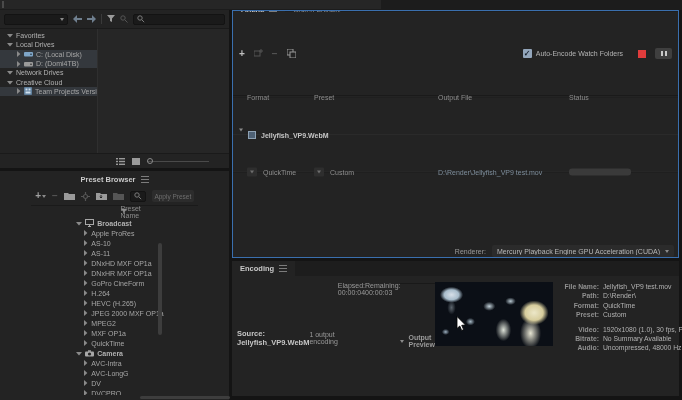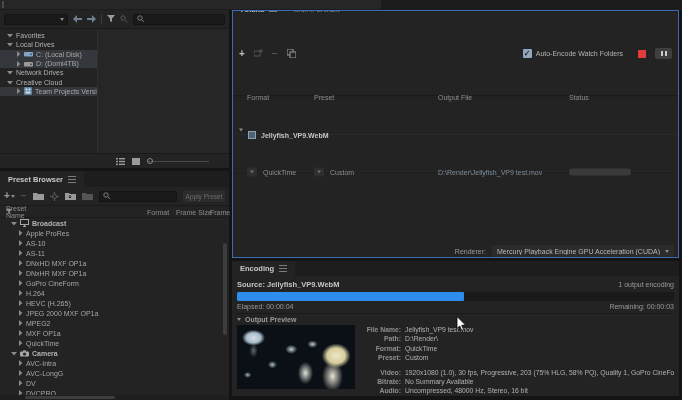--- a/index.html
+++ b/index.html
@@ -185,21 +185,21 @@
             <rect x="0" y="0" width="8" height="7" fill="#9a9a9a"></rect>
           </svg>
         </span>
       <div style="position:relative;width:62px;height:7px;">
         <div style="position:absolute;left:0;top:3px;width:62px;height:1px;background:#4a4a4a;"></div>
         <div style="position:absolute;left:0;top:0.5px;width:6px;height:6px;border:1px solid #8a8a8a;border-radius:50%;box-sizing:border-box;"></div>
       </div>
     </div>
   </div>
 
-  <div class="panel" style="left:0;top:171px;width:229px;height:229px;display:flex;flex-direction:column;">
+  <div class="panel" style="left:0;top:171px;width:229px;height:229px;display:flex;flex-direction:column;align-items:center;">
     <div class="tabbar">
       <div class="tab">
         <span>Preset Browser</span>
         <span class="menu-icon"></span>
       </div>
     </div>
     <div class="toolbar" style="height:18px;padding:0 4px;gap:6px;">
       <span class="tool plus" style="gap:1px;">+<span class="chev small" style="border-top-color:#8a8a8a;"></span></span>
       <span class="tool dim minus">−</span>
       <span class="tool">
@@ -483,21 +483,21 @@
     </div>
   </div>
 
   <div class="panel" style="left:232px;top:261px;width:447px;height:135px;display:flex;flex-direction:column;">
     <div class="tabbar" style="height:15px;">
       <div class="tab">
         <span>Encoding</span>
         <span class="menu-icon"></span>
       </div>
     </div>
-    <div style="padding:4px 5px 0 5px;display:flex;flex-direction:column;flex:1;">
+    <div style="padding:4px 5px 0 5px;display:flex;flex-direction:row;flex:1;">
       <div style="display:flex;justify-content:space-between;align-items:center;">
         <span style="font-size:7.5px;font-weight:bold;color:#c6c6c6;">Source: Jellyfish_VP9.WebM</span>
         <span style="font-size:7px;color:#9a9a9a;">1 output encoding</span>
       </div>
       <div style="margin-top:3px;height:9px;background:#1a1a1a;border-radius:1px;overflow:hidden;">
         <div id="enc-progress-fill" style="height: 100%; border-radius: 1px; width: 52%; background: rgb(46, 140, 235);"></div>
       </div>
       <div style="margin-top:2px;display:flex;justify-content:space-between;">
         <span style="font-size:7px;color:#9a9a9a;">Elapsed: 00:00:04</span>
         <span style="font-size:7px;color:#9a9a9a;">Remaining: 00:00:03</span>

